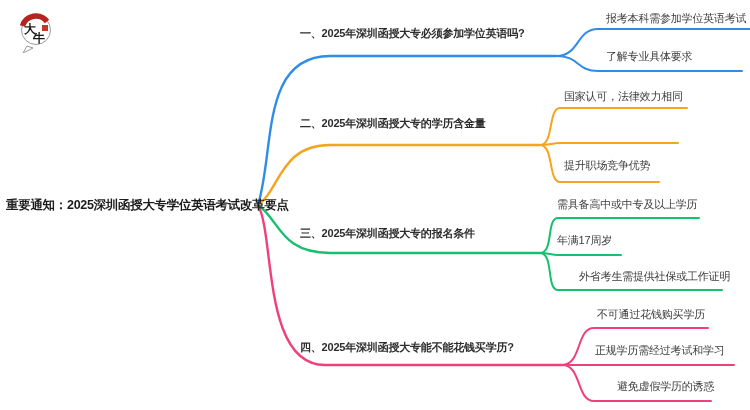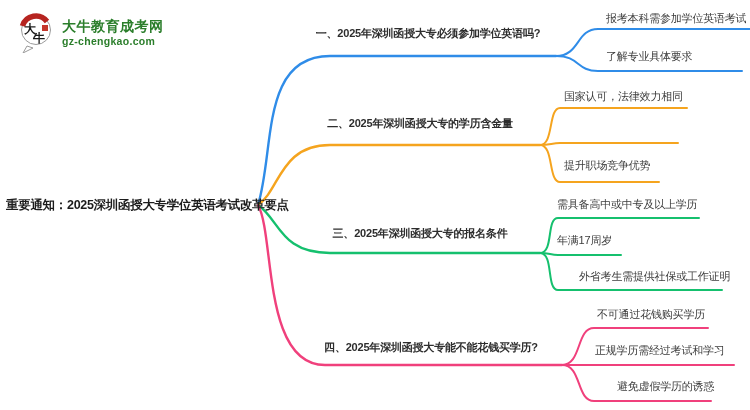--- a/index.html
+++ b/index.html
@@ -16,41 +16,37 @@
   .logo-title{font-size:14px;font-weight:bold;color:#2b7e2b;letter-spacing:.5px;}
   .logo-domain{font-size:10.5px;font-weight:bold;color:#2b7e2b;margin-top:2px;letter-spacing:.3px;}
   
   svg.links{position:absolute;left:0;top:0;width:750px;height:410px;pointer-events:none;}
   svg.links path{fill:none;stroke-linecap:round;}
   .w1{stroke-width:2.4;}
   .w2{stroke-width:2;}
   
   .node{position:absolute;white-space:nowrap;cursor:pointer;}
   .root{font-size:12.5px;font-weight:bold;color:#1c1c1c;letter-spacing:-0.3px;}
-  .blabel{font-size:11px;font-weight:bold;color:#2d2d2d;text-align:center;letter-spacing:-0.2px;}
+  .blabel{font-size:11px;font-weight:bold;color:#2d2d2d;letter-spacing:-0.2px;}
   .sub{font-size:11px;font-weight:normal;color:#3c3c3c;letter-spacing:-0.2px;line-height:16px;}
 </style>
 </head>
 <body>
 
 <div class="stage">
 
   <div class="logo">
     <svg class="logo-bubble" viewBox="0 0 36 40">
       <circle cx="18" cy="17" r="14.5" fill="#ffffff" stroke="#9a9a9a" stroke-width="1"></circle>
       <path d="M9,33 L5,40 L15,35 Z" fill="#ffffff" stroke="#9a9a9a" stroke-width="1"></path>
       <path d="M4.5,13 A14 14 0 0 1 29,8.5" fill="none" stroke="#b62420" stroke-width="5.5"></path>
       <text x="6" y="20" font-size="12" font-weight="bold" fill="#1a1a1a" font-family="'DejaVu Sans',sans-serif">大</text>
       <text x="15" y="29" font-size="12" font-weight="bold" fill="#1a1a1a" font-family="'DejaVu Sans',sans-serif">牛</text>
       <rect x="24" y="12" width="6" height="6" fill="#c4372c"></rect>
     </svg>
-    <div class="logo-text">
-      <div class="logo-title">大牛教育成考网</div>
-      <div class="logo-domain">gz-chengkao.com</div>
-    </div>
   </div>
 
   <svg class="links">
 
     <path class="w1" d="M258,205 C275,150 260,56 330,56 H556" stroke="#2f8ce8"></path>
     <path class="w2" d="M556,56 C580,56 576,29 598,29 H750" stroke="#2f8ce8"></path>
     <path class="w2" d="M556,56 C580,56 576,71 598,71 H742" stroke="#2f8ce8"></path>
 
     <path class="w1" d="M258,205 C280,190 280,145 330,145 H540" stroke="#f5a41e"></path>
     <path class="w2" d="M540,145 C554,145 548,108 560,108 H687" stroke="#f5a41e"></path>

